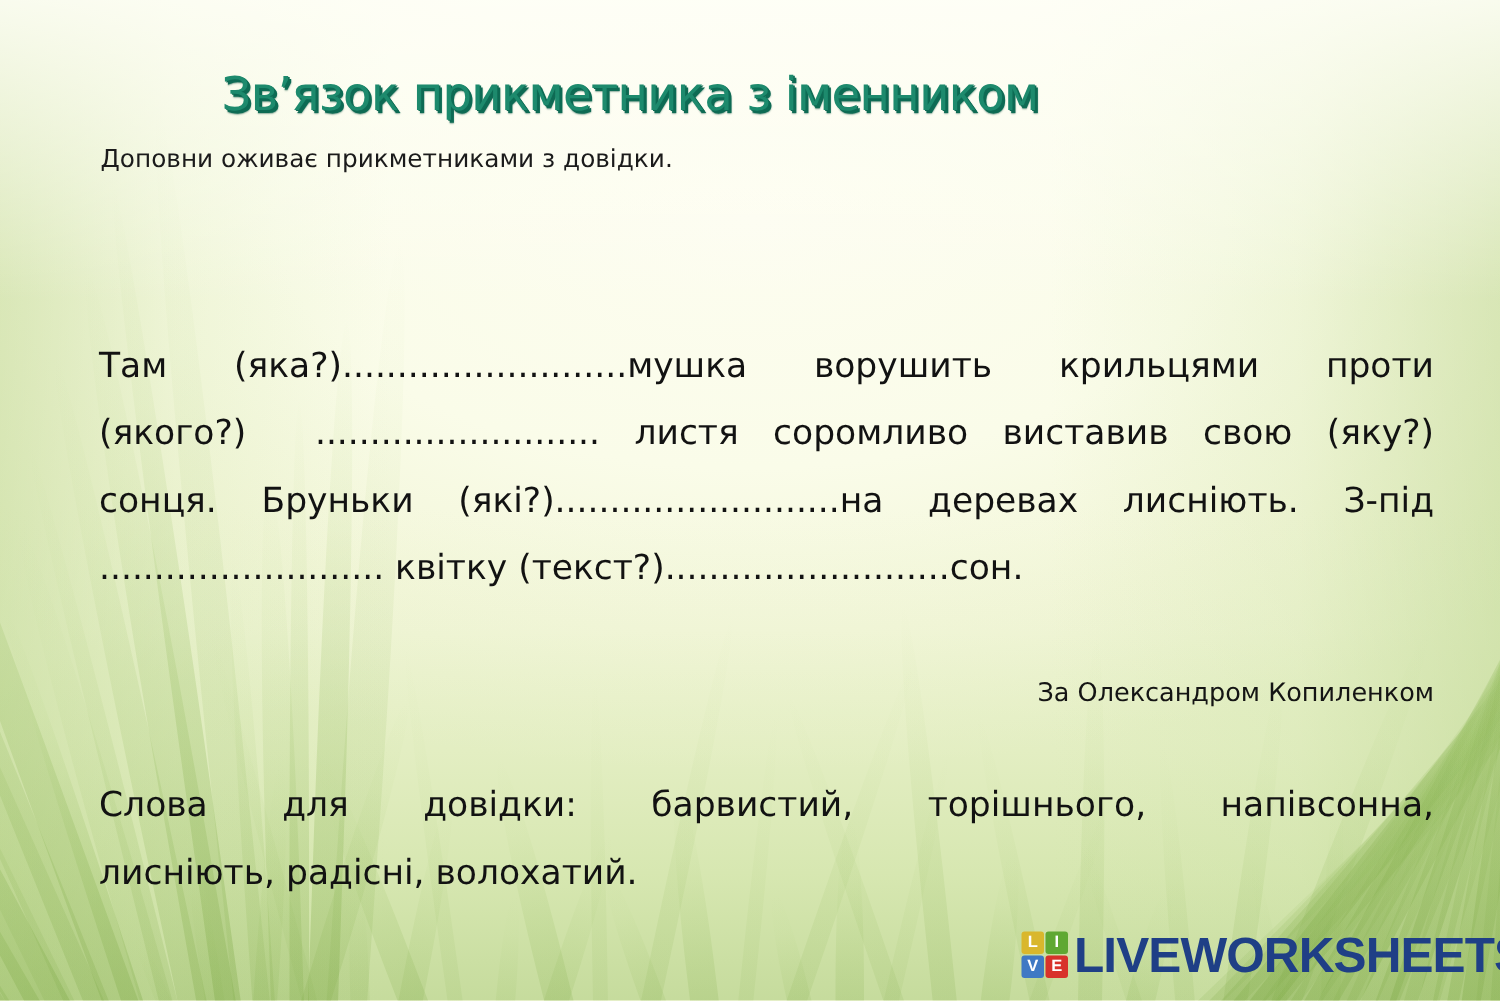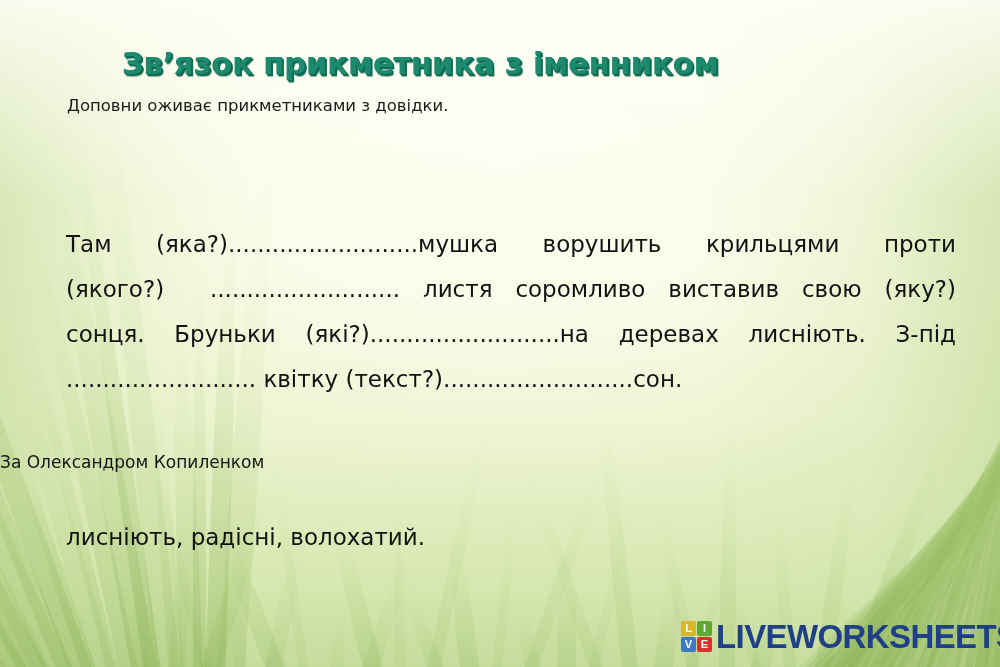--- a/index.html
+++ b/index.html
@@ -86,21 +86,21 @@
   }
 
   .title {
     position: absolute;
     top: 45px;
     left: 0;
     width: 840px;
     text-align: center;
     font-family: "DejaVu Sans", sans-serif;
     font-size: 31px;
-    font-weight: bold;
+    font-weight: normal;
     letter-spacing: -0.4px;
     color: #1d8a6d;
     text-shadow:
       1px 1px 0 #0e6b54,
       2px 2px 0 #0e6b54,
       2px 3px 1px rgba(12,80,62,0.45);
   }
 
   .instruction {
     position: absolute;
@@ -143,21 +143,21 @@
   }
   .story p.lastline {
     text-align-last: left;
   }
 
   .attribution {
     position: absolute;
     top: 452px;
     left: 0;
     width: 956px;
-    text-align: left;
+    text-align: right;
     font-size: 17px;
     color: #141414;
     font-family: "DejaVu Sans", sans-serif;
   }
 
   .wordbank {
     position: absolute;
     top: 515px;
     left: 66px;
     width: 890px;
@@ -311,20 +311,21 @@
     <div class="story">
       <p>Там (яка?)..........................мушка ворушить крильцями проти</p>
       <p>(якого?)  .......................... листя соромливо виставив свою (яку?)</p>
       <p>сонця. Бруньки (які?)..........................на деревах лисніють. З-під</p>
       <p class="lastline">.......................... квітку (текст?)..........................сон.</p>
     </div>
 
     <div class="attribution">За Олександром Копиленком</div>
 
     <div class="wordbank">
+      <p>Слова для довідки: барвистий, торішнього, напівсонна,</p>
       <p class="lastline">лисніють, радісні, волохатий.</p>
     </div>
 
     <div class="logo">
       <div class="logo-tiles">
         <span class="logo-tile tile-l">L</span>
         <span class="logo-tile tile-i">I</span>
         <span class="logo-tile tile-v">V</span>
         <span class="logo-tile tile-e">E</span>
       </div>

